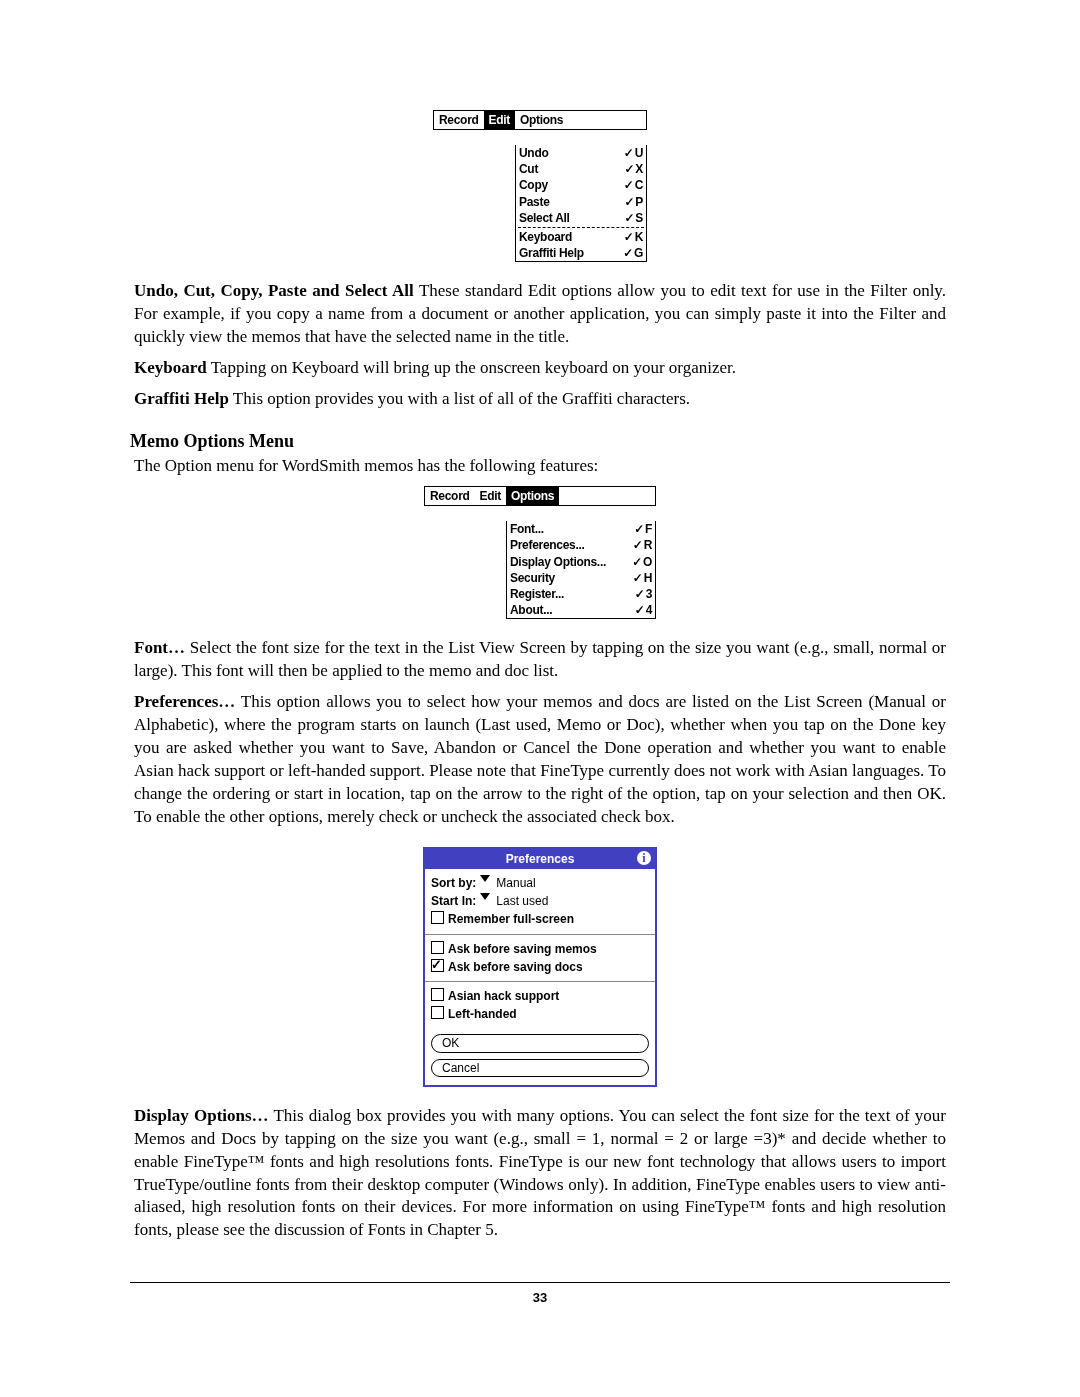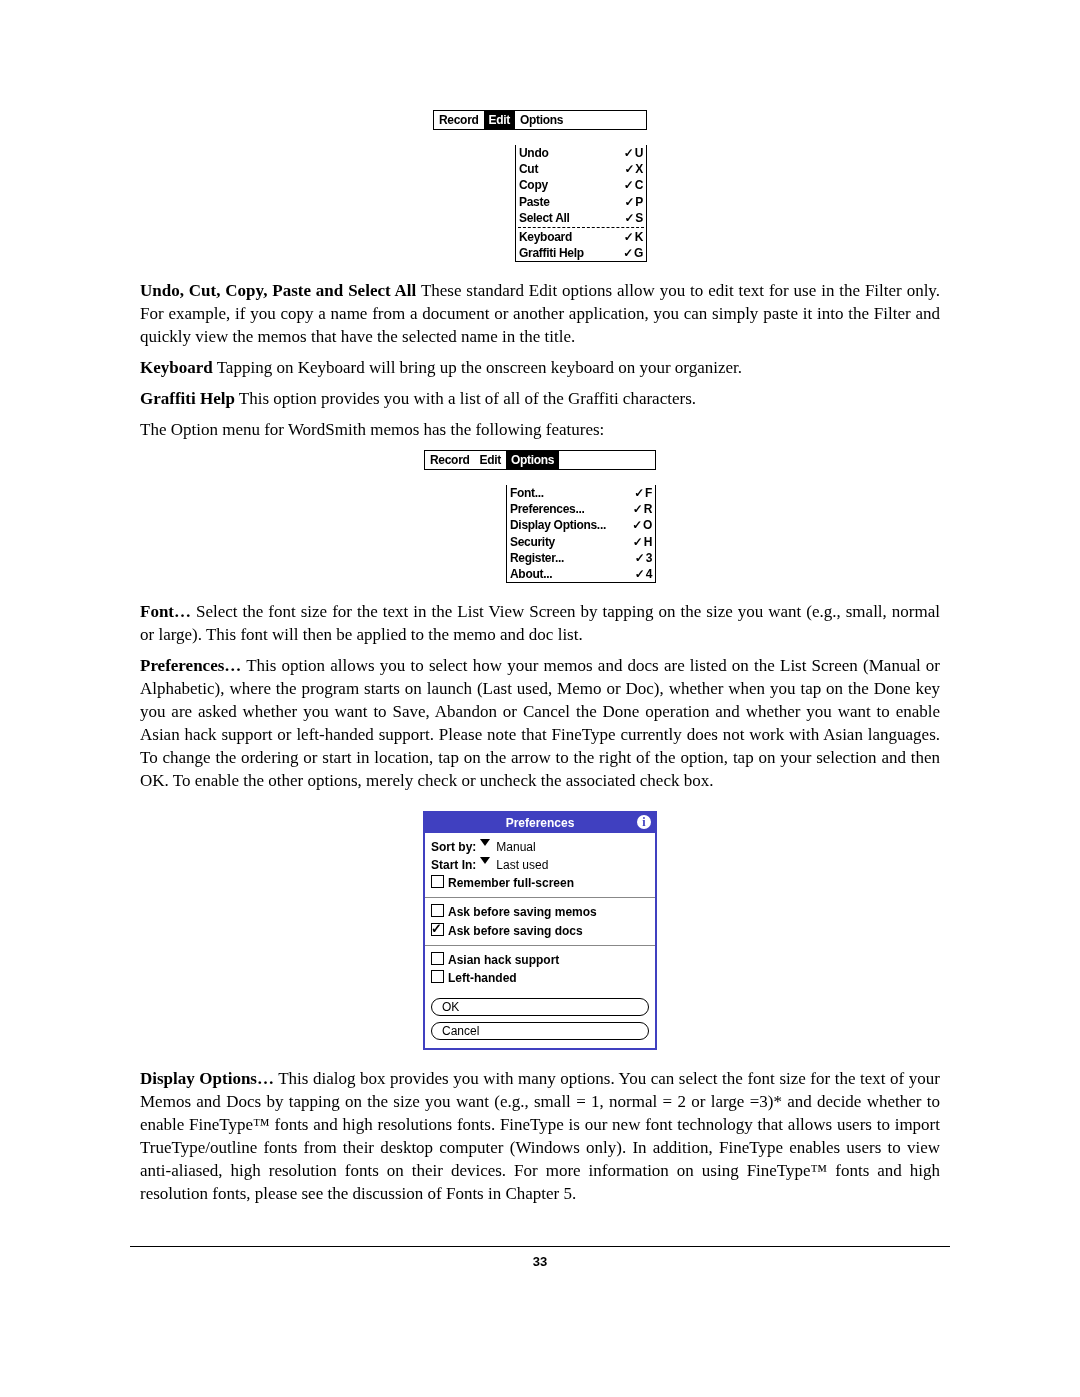--- a/index.html
+++ b/index.html
@@ -155,21 +155,21 @@
   .palmbtn {
     border: 1.5px solid #000;
     border-radius: 10px;
     padding: 0px 10px;
     font-family: Arial, sans-serif;
     font-size: 12px;
     background: #fff;
   }
 
   
-  p { margin: 8px 10px; text-align: justify; }
+  p { margin: 8px 4px; text-align: justify; }
   .runhead { font-weight: 700; }
   h3.section {
     font-weight: 700;
     font-size: 18px;
     margin: 18px 0 2px 0;
   }
   .footer-rule {
     border: none;
     border-top: 1.5px solid #000;
     margin: 40px 0 6px 0;
@@ -233,20 +233,21 @@
       </div>
     </div>
   </div>
 
   <p><span class="runhead">Undo, Cut, Copy, Paste and Select All</span><span>  These standard Edit options allow you to edit text for use in the Filter only.  For example, if you copy a name from a document or another application, you can simply paste it into the Filter and quickly view the memos that have the selected name in the title.</span></p>
 
   <p><span class="runhead">Keyboard</span><span>  Tapping on Keyboard will bring up the onscreen keyboard on your organizer.</span></p>
 
   <p><span class="runhead">Graffiti Help</span><span>  This option provides you with a list of all of the Graffiti characters.</span></p>
 
+  <h3 class="section">Memo Options Menu</h3>
   <p style="margin-top:0">The Option menu for WordSmith memos has the following features:</p>
 
   <div class="centerblock" style="margin-top:4px">
     <div class="menu-wrap palm">
       <div class="menu-outer">
         <div class="palm-menubar" style="border-right:none">
           <span class="tab">Record</span>
           <span class="tab">Edit</span>
         </div>
         <div class="dropdown-col">

